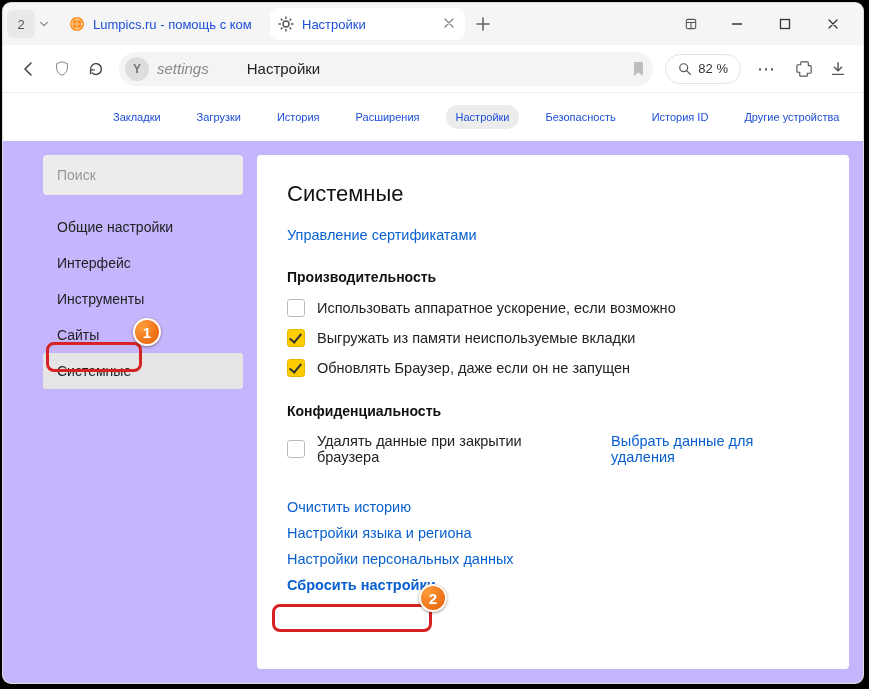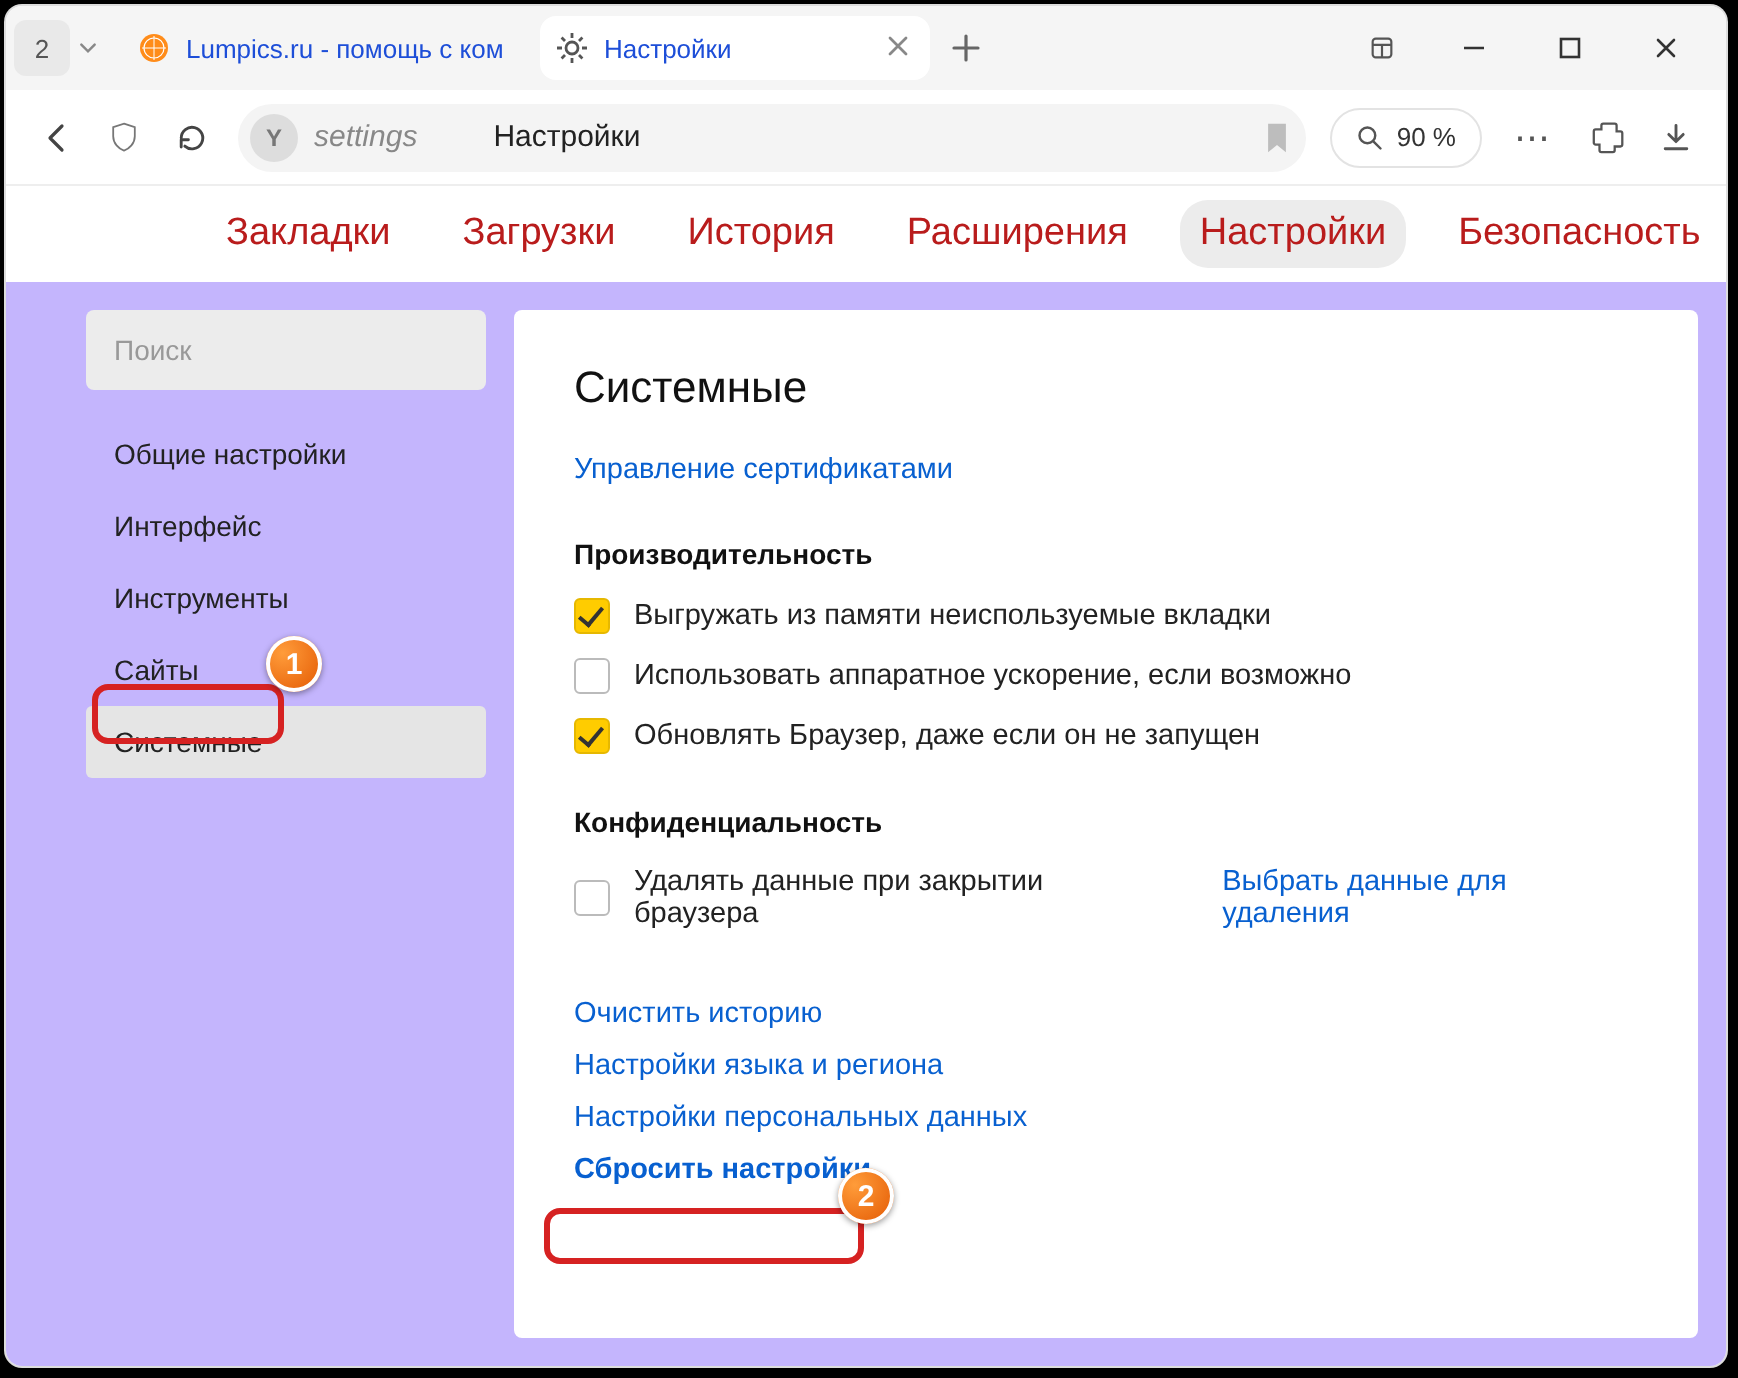--- a/index.html
+++ b/index.html
@@ -107,22 +107,22 @@
   }
   .more-dots { font-size:18px; color:#555; letter-spacing:2px; padding:0 4px; }
   .ext-ico { width:22px; height:22px; color:#555; display:flex; align-items:center; justify-content:center; }
   
   
   .settings-subnav {
     height: 48px;
     background:#fff;
     display:flex; align-items:center; gap: 16px;
     padding: 0 0 0 100px;
-    font-size: 19px;
-    color:#b91c1c;
+    font-size: 11px;
+    color:#1d4ed8;
     border-bottom: 1px solid transparent;
   }
   .subnav-item { padding: 6px 10px; border-radius: 14px; white-space:nowrap; }
   .subnav-item.active { background:#ececec; }
 
   
   .main-area {
     flex:1; background:#c4b5fd;
     display:flex; padding: 14px 14px 14px 40px; gap: 14px;
     overflow:hidden;
@@ -300,21 +300,21 @@
             <path d="M2 1h10v16l-5-4-5 4V1z" fill="#bdbdbd"></path>
           </svg>
       </span>
     </div>
 
     <div class="zoom-chip">
       <svg viewBox="0 0 16 16" width="14" height="14">
           <circle cx="6.5" cy="6.5" r="4.5" fill="none" stroke="#555" stroke-width="1.4"></circle>
           <line x1="10.2" y1="10.2" x2="14" y2="14" stroke="#555" stroke-width="1.4" stroke-linecap="round"></line>
         </svg>
-      <span>90 %</span>
+      <span>82 %</span>
     </div>
     <span class="more-dots">⋯</span>
     <div class="ext-ico">
       <svg viewBox="0 0 20 20" width="19" height="19">
           <path d="M7 3h6a1 1 0 0 1 1 1v3h2a1 1 0 0 1 1 1v6a1 1 0 0 1-1 1h-3v2a1 1 0 0 1-1 1H6a1 1 0 0 1-1-1v-3H3a1 1 0 0 1-1-1V7a1 1 0 0 1 1-1h3V4a1 1 0 0 1 1-1z" fill="none" stroke="#555" stroke-width="1.2"></path>
         </svg>
     </div>
     <div class="ext-ico">
       <svg viewBox="0 0 20 20" width="18" height="18">
           <path d="M10 3v9m0 0l-4-4m4 4l4-4M4 16h12" fill="none" stroke="#555" stroke-width="1.6" stroke-linecap="round" stroke-linejoin="round"></path>
@@ -355,26 +355,26 @@
           <span>Системные</span>
         </div>
     </div>
 
     <div class="content-card">
       <h1>Системные</h1>
       <a class="link">Управление сертификатами</a>
 
       <div class="section-title">Производительность</div>
       <div class="chk-row">
+        <span class="chk"></span>
+        <span>Использовать аппаратное ускорение, если возможно</span>
+      </div>
+      <div class="chk-row">
         <span class="chk checked"></span>
         <span>Выгружать из памяти неиспользуемые вкладки</span>
-      </div>
-      <div class="chk-row">
-        <span class="chk"></span>
-        <span>Использовать аппаратное ускорение, если возможно</span>
       </div>
       <div class="chk-row">
         <span class="chk checked"></span>
         <span>Обновлять Браузер, даже если он не запущен</span>
       </div>
 
       <div class="section-title">Конфиденциальность</div>
       <div class="chk-row">
         <span class="chk"></span>
         <span>Удалять данные при закрытии браузера</span>

